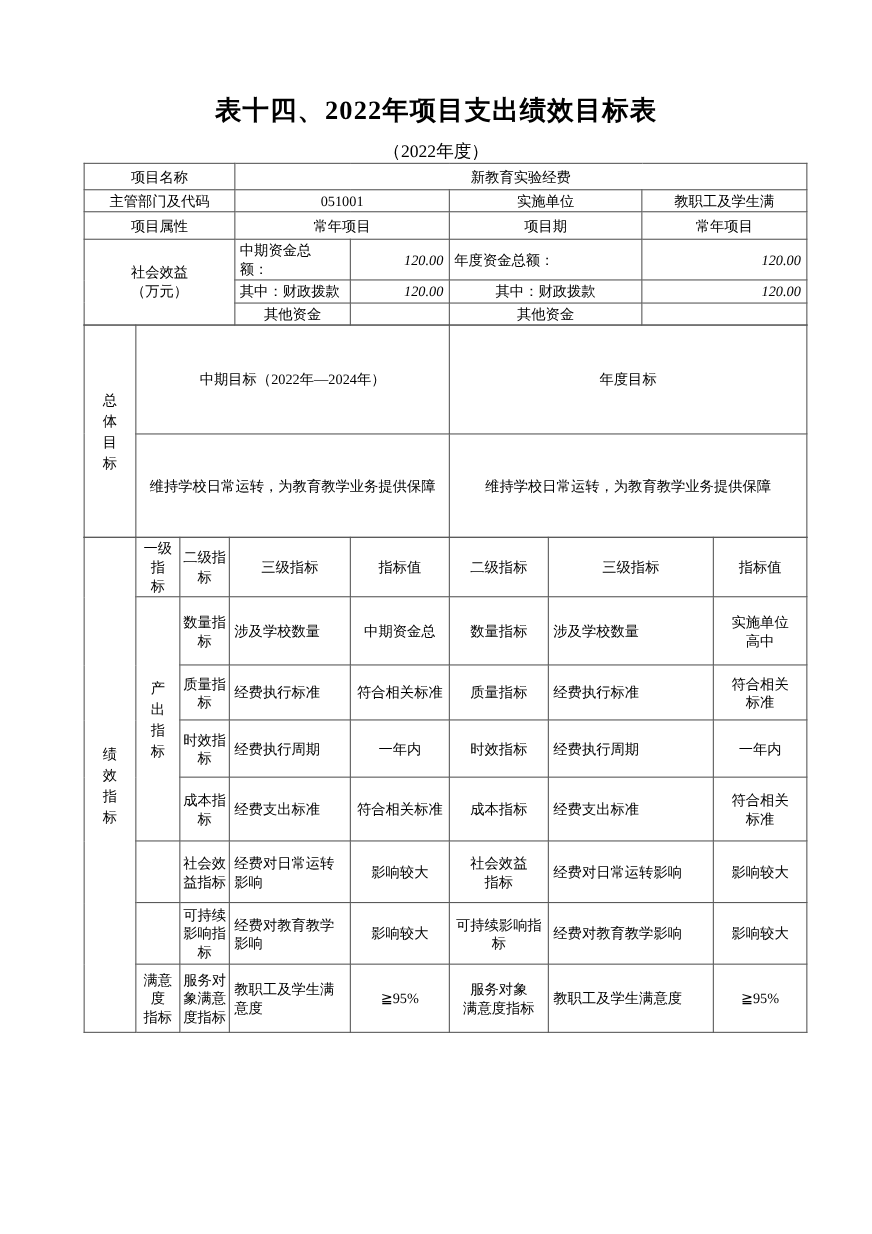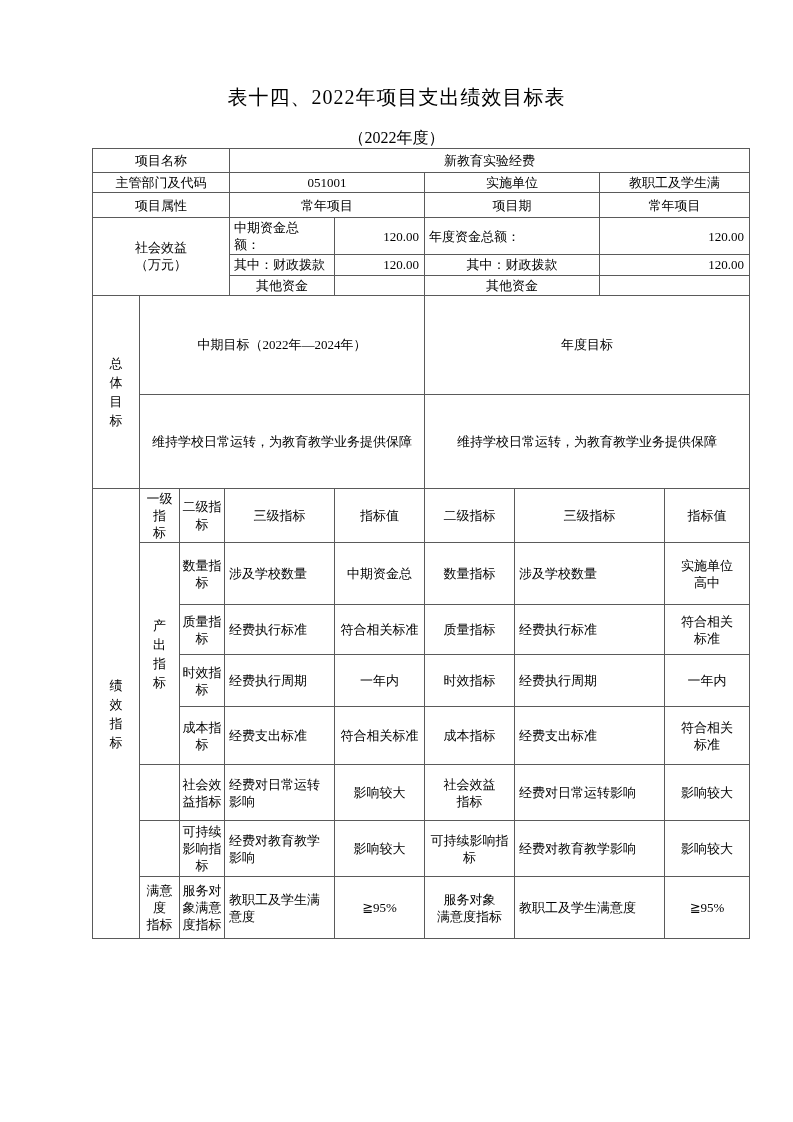--- a/index.html
+++ b/index.html
@@ -6,41 +6,41 @@
   html, body { margin: 0; padding: 0; }
   body {
     width: 793px; height: 1122px;
     background: #ffffff;
     font-family: "Liberation Serif", "DejaVu Serif", serif;
     color: #000;
   }
   .page { position: relative; width: 793px; height: 1122px; overflow: hidden; background:#fff; }
   .doc-title {
     position: absolute; top: 84px; left: 0; width: 100%;
-    text-align: center; font-size: 20px; font-weight: 400; letter-spacing: 1px;
+    text-align: center; font-size: 24px; font-weight: 700; letter-spacing: 1px;
   }
   .doc-subtitle {
     position: absolute; top: 128px; left: 0; width: 100%;
     text-align: center; font-size: 16px;
   }
-  .tablewrap { position: absolute; left: 68px; top: 148px; width: 657px; padding-left: 24px; }
+  .tablewrap { position: absolute; left: 52px; top: 148px; width: 657px; padding-left: 24px; }
   table { border-collapse: collapse; table-layout: fixed; width: 657px; }
   table.stacked { margin-top: -1px; }
   td {
     border: 1px solid #5a5a5a;
     font-size: 13px;
     text-align: center;
     vertical-align: middle;
     padding: 1px 2px;
     white-space: pre-line;
     line-height: 1.32;
     overflow: hidden;
   }
   td.left  { text-align: left; padding-left: 4px; padding-right: 8px; }
-  td.money { text-align: right; padding-right: 5px; }
+  td.money { text-align: right; padding-right: 5px; font-style: italic; }
   td.vert  { line-height: 19px; padding: 0; }
 </style>
 </head>
 <body>
 
 <div class="page">
 
   <div class="doc-title">表十四、2022年项目支出绩效目标表</div>
   <div class="doc-subtitle">（2022年度）</div>
 

